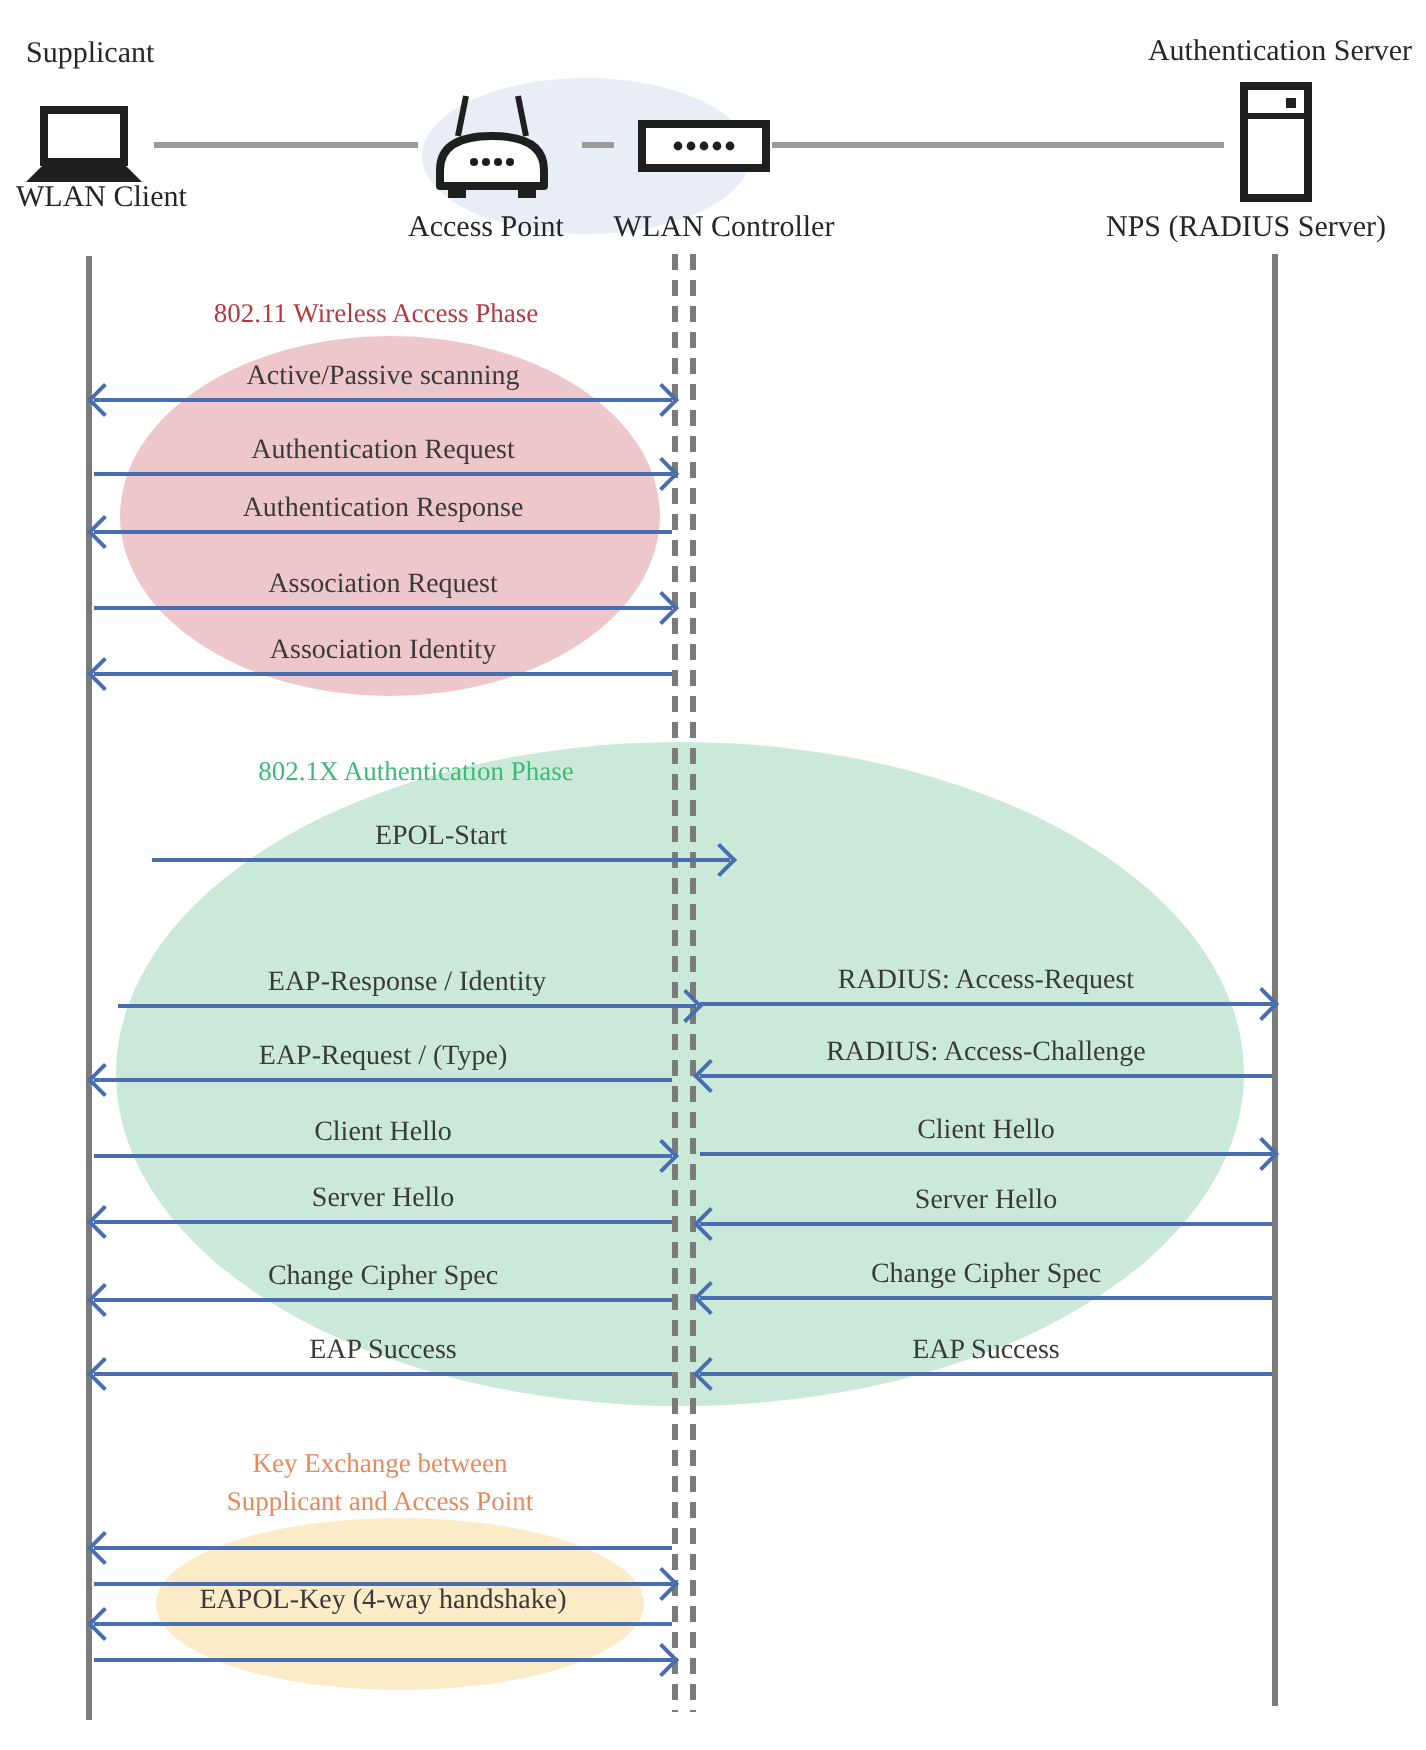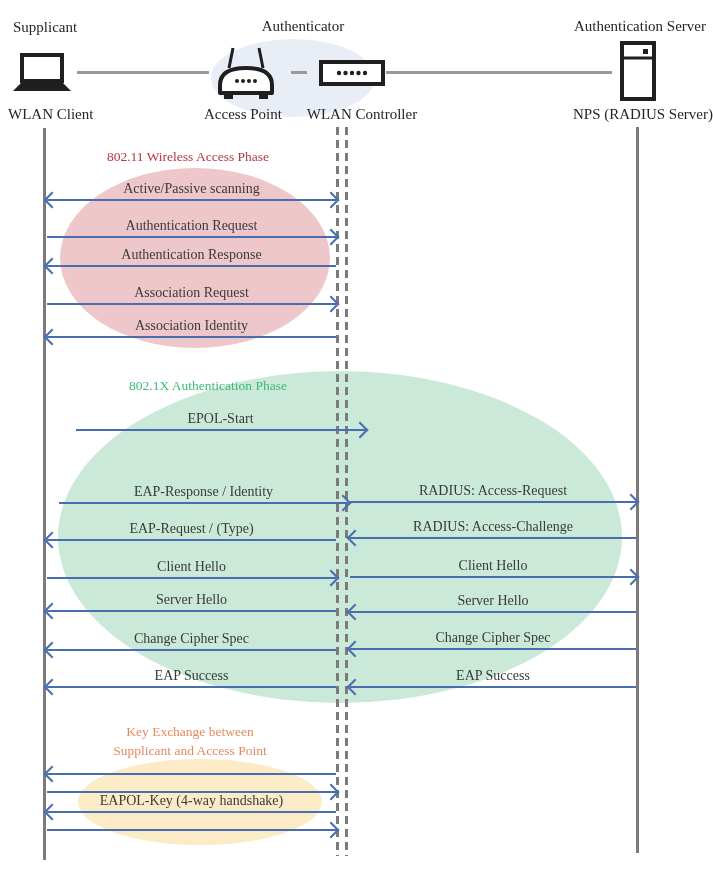--- a/index.html
+++ b/index.html
@@ -24,24 +24,24 @@
   
   .connector{position:absolute;height:3px;background:var(--connector,#9a9a9a);top:71px;z-index:1;}
   .conn-1{left:77px;width:132px;}
   .conn-2{left:291px;width:16px;}
   .conn-3{left:386px;width:226px;}
   
   .actor-label{position:absolute;font-size:15px;color:#262626;white-space:nowrap;z-index:2;}
   .role-supplicant{left:13px;top:19px;}
   .role-authenticator{left:223px;top:18px;width:160px;text-align:center;}
   .role-server{left:546px;top:18px;width:160px;text-align:right;}
-  .dev-client{left:8px;top:106px;}
+  .dev-client{left:8px;top:91px;}
   .dev-ap{left:163px;top:106px;width:160px;text-align:center;}
   .dev-controller{left:282px;top:106px;width:160px;text-align:center;}
-  .dev-server{left:553px;top:106px;width:160px;text-align:right;}
+  .dev-server{left:553px;top:106px;width:160px;text-align:left;}
   
   .icon{position:absolute;z-index:2;}
   .icon-laptop{left:12px;top:52px;}
   .icon-ap{left:213px;top:45px;}
   .icon-controller{left:319px;top:60px;}
   .icon-server{left:620px;top:41px;}
   
   .phase-title{position:absolute;font-size:13.5px;text-align:center;white-space:pre-line;z-index:3;line-height:19px;}
   .pt1{left:58px;top:147px;width:260px;color:var(--p1c,#B5383E);}
   .pt2{left:78px;top:376px;width:260px;color:var(--p2c,#3DBA78);}
@@ -68,21 +68,20 @@
   <div class="connector conn-1"></div>
   <div class="connector conn-2"></div>
   <div class="connector conn-3"></div>
 
   <div class="lifeline solid ll-client"></div>
   <div class="lifeline dashed ll-dash-a"></div>
   <div class="lifeline dashed ll-dash-b"></div>
   <div class="lifeline solid ll-server"></div>
 
   <div class="actor-label role-supplicant">Supplicant</div>
-  <div class="actor-label role-authenticator">Authenticator</div>
   <div class="actor-label role-server">Authentication Server</div>
 
   <div class="icon icon-laptop">
     <svg width="62" height="42" viewBox="0 0 62 42">
       <rect x="10" y="3" width="40" height="26" fill="#ffffff" stroke="#1f1f1f" stroke-width="4"></rect>
       <polygon points="1,39 11,29 49,29 59,39" fill="#1f1f1f"></polygon>
     </svg>
   </div>
   <div class="icon icon-ap">
     <svg width="66" height="58" viewBox="0 0 66 58">

